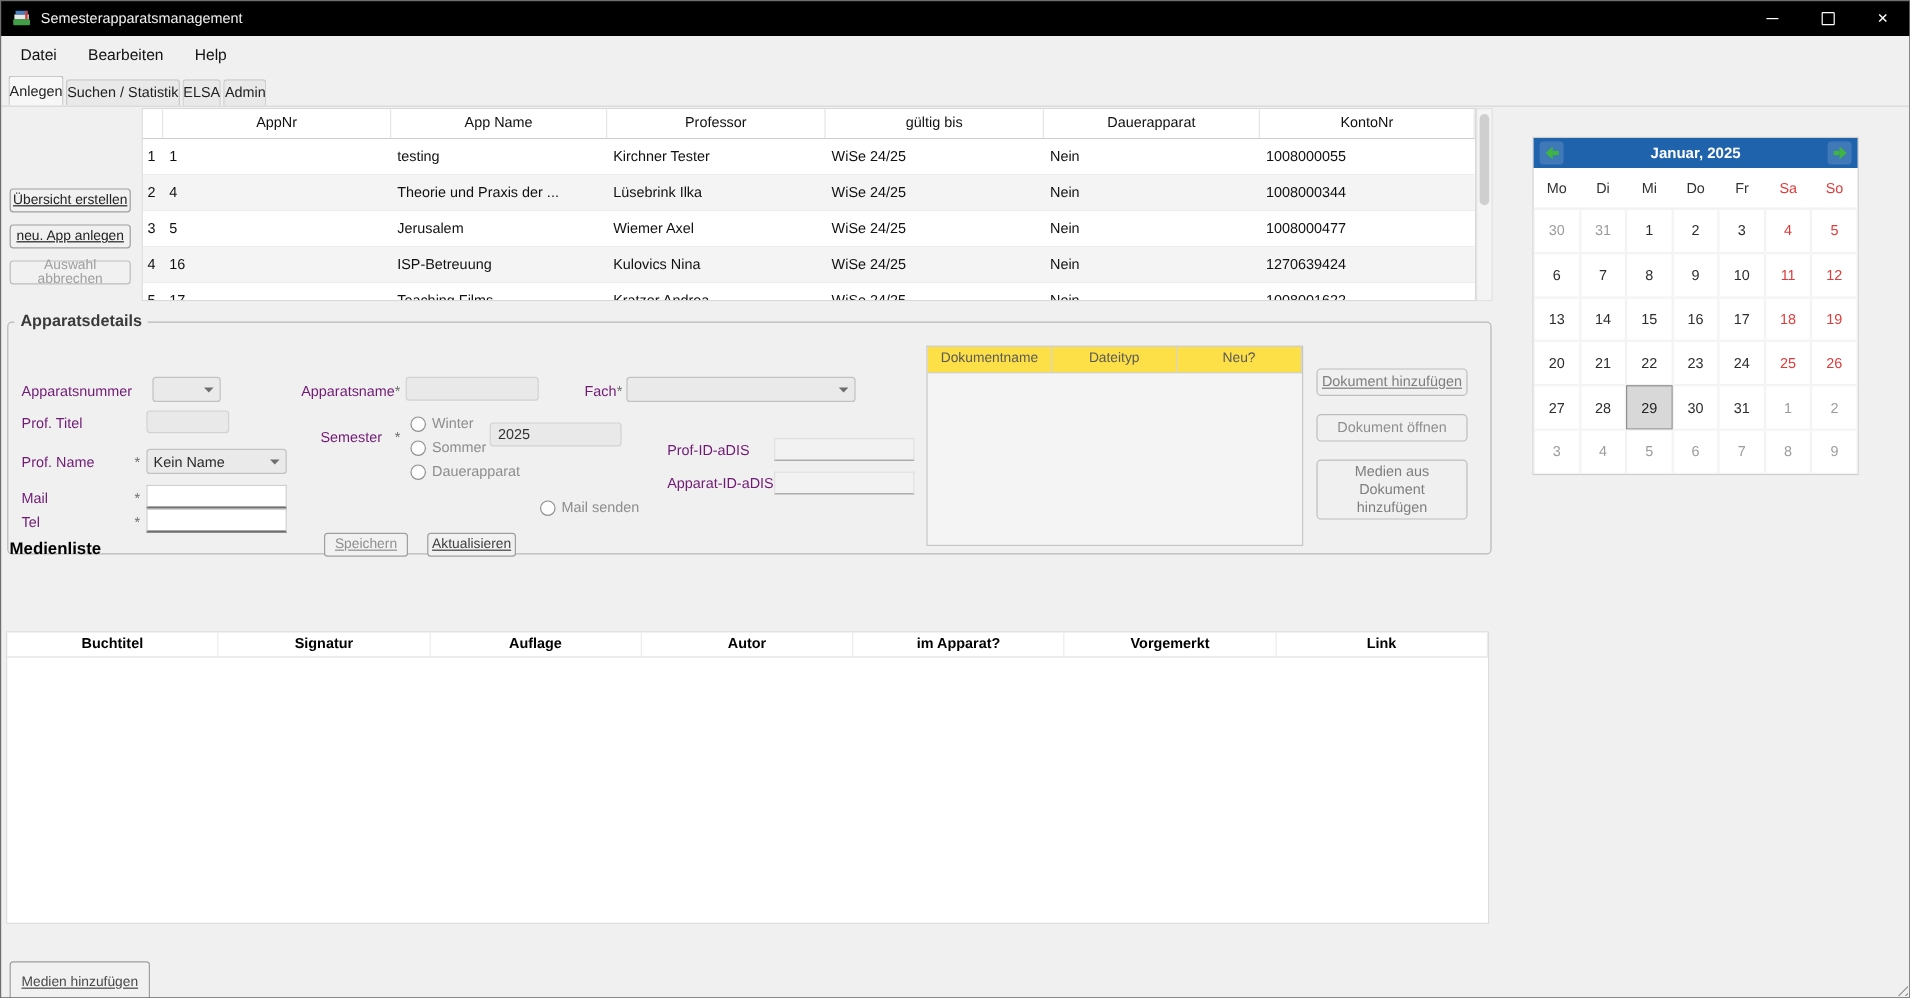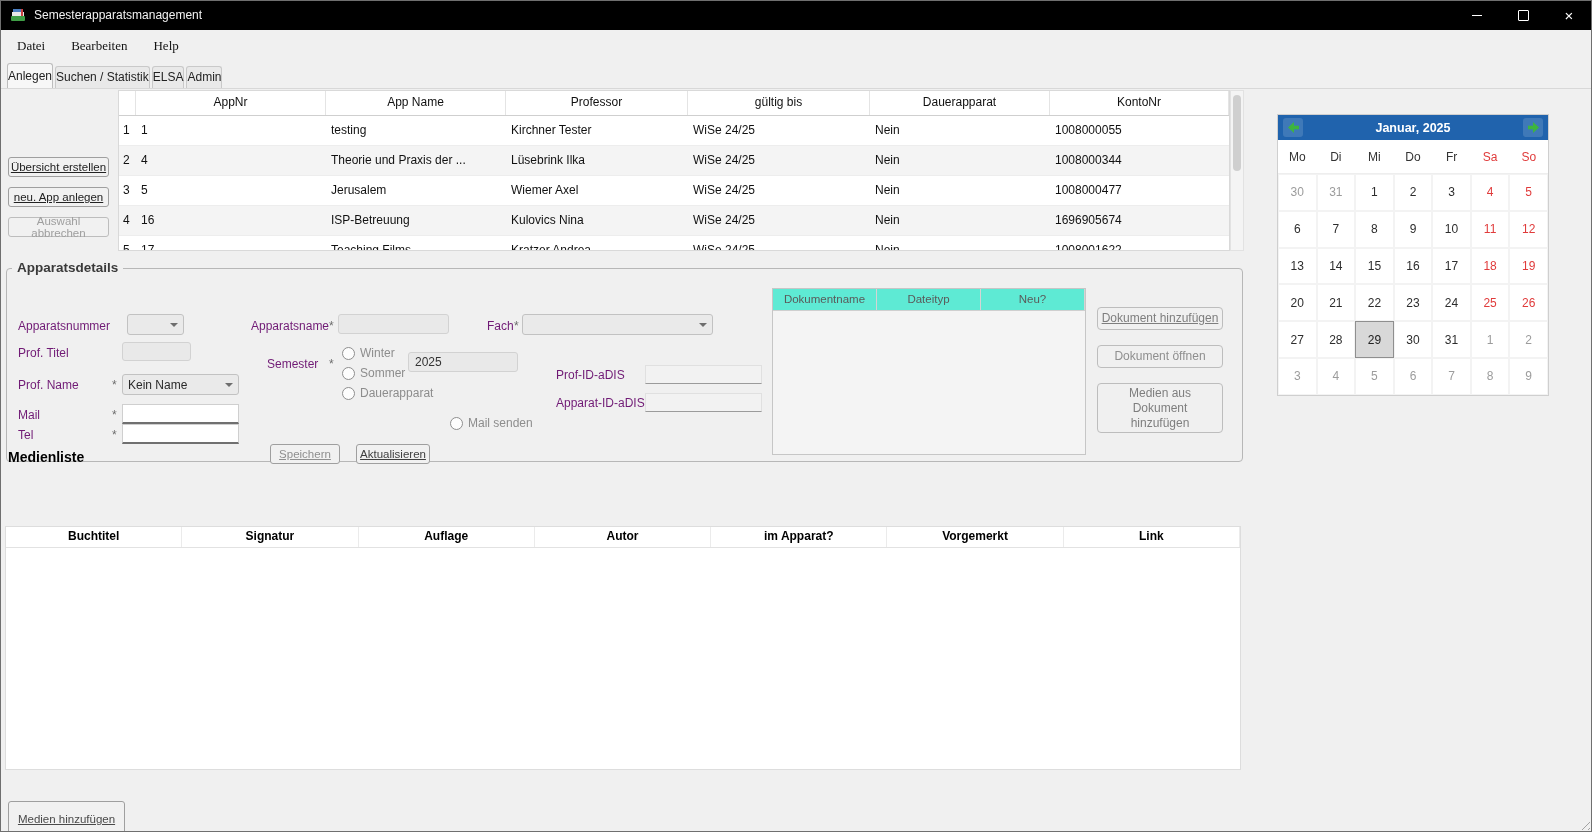--- a/index.html
+++ b/index.html
@@ -17,21 +17,21 @@
   .titlebar{position:absolute;left:0;top:0;width:1592px;height:30px;background:var(--titlebar,#000);display:flex;align-items:center;z-index:10;}
   .app-icon{width:16px;height:16px;margin:0 8px 0 10px;display:inline-block;}
   .title-text{color:#f2f2f2;font-size:12px;}
   .win-controls{position:absolute;right:0;top:0;height:30px;display:flex;}
   .win-btn{width:46px;height:30px;display:flex;align-items:center;justify-content:center;color:#fff;}
   .min-glyph{display:block;width:10px;height:1px;background:#fff;}
   .max-glyph{display:block;width:9px;height:9px;border:1px solid #fff;border-radius:1px;}
   .close-glyph{font-size:15px;line-height:15px;color:#fff;}
 
   
-  .menubar{position:absolute;left:0;top:30px;width:100%;height:32px;display:flex;align-items:center;padding-left:4px;box-sizing:border-box;font-family:Liberation Serif, serif;}
+  .menubar{position:absolute;left:0;top:30px;width:100%;height:32px;display:flex;align-items:center;padding-left:4px;box-sizing:border-box;}
   .menu-item{padding:0 13px;height:32px;line-height:32px;font-size:13px;color:#121212;}
 
   
   .tabbar{position:absolute;left:0;top:62px;width:100%;height:26px;display:flex;align-items:flex-end;padding-left:7px;box-sizing:border-box;}
   .tab{height:21px;line-height:21px;padding:0 0;margin-right:2px;background:#e9e9e9;border:1px solid #c9c9c9;border-bottom:none;border-radius:3px 3px 0 0;font-size:12px;color:#222;}
   .tab.active{background:#f7f7f7;height:24px;line-height:24px;border-color:#bdbdbd;}
   .tabline{position:absolute;left:0;top:88px;width:100%;height:1px;background:#d8d8d8;}
 
   
   .btn{border:1px solid #9f9f9f;border-radius:3px;background:#f1f1f1;display:flex;align-items:center;justify-content:center;text-align:center;font-size:11.5px;color:#222;margin-top:29px;}
@@ -60,21 +60,21 @@
   .dfield{position:absolute;background:#e9e9e9;border:1px solid #d2d2d2;border-radius:3px;box-sizing:border-box;line-height:18px;padding-left:6px;color:#333;}
   .ufield{position:absolute;background:#f2f2f2;border:1px solid #e0e0e0;border-bottom:1px solid #9b9b9b;box-sizing:border-box;}
   .wfield{position:absolute;background:#fff;border:1px solid #cfcfcf;border-bottom:2px solid #707070;box-sizing:border-box;}
   .combo{position:absolute;background:#eaeaea;border:1px solid #c2c2c2;border-radius:3px;box-sizing:border-box;display:flex;align-items:center;padding:0 5px;color:#2a2a2a;}
   .combo .chev{margin-left:auto;width:0;height:0;border-left:4px solid transparent;border-right:4px solid transparent;border-top:4px solid #6e6e6e;}
   .radio{position:absolute;width:13px;height:13px;border-radius:50%;border:1px solid #8f8f8f;background:#fdfdfd;box-sizing:border-box;}
   .rlabel{position:absolute;color:#8d8d8d;font-size:12px;white-space:nowrap;}
 
   
   .doc-table{position:absolute;left:772px;top:288px;width:314px;height:167px;border:1px solid #c6c6c6;background:#f4f4f4;box-sizing:border-box;overflow:hidden;}
-  .doc-head{display:flex;height:21px;background:#5eead4;border-bottom:1px solid #cfcfcf;}
+  .doc-head{display:flex;height:21px;background:#fde047;border-bottom:1px solid #cfcfcf;}
   .doc-hcell{flex:1;box-sizing:border-box;border-right:1px solid #d4d4d4;text-align:center;line-height:20px;color:#5a5a5a;font-size:11.5px;}
   .docbtn{position:absolute;left:1097px;width:126px;border:1px solid #bdbdbd;border-radius:4px;color:#7e7e7e;font-size:12px;background:#f0f0f0;display:flex;align-items:center;justify-content:center;text-align:center;box-sizing:border-box;line-height:1.25;}
 
   
   .section-title{position:absolute;left:8px;top:449px;font-weight:bold;font-size:14px;color:#000;}
   .media-table{position:absolute;left:5px;top:526px;width:1236px;height:244px;background:#fff;border:1px solid #dddddd;box-sizing:border-box;}
   .media-head{display:flex;height:20px;border-bottom:1px solid #e2e2e2;}
   .mcell{flex:1;box-sizing:border-box;border-right:1px solid #ebebeb;text-align:center;line-height:19px;font-size:12px;font-weight:bold;color:#000;overflow:hidden;white-space:nowrap;}
 
   
@@ -185,21 +185,21 @@
         <div class="tcell c5">Nein</div>
         <div class="tcell c6">1008000477</div>
       </div>
       <div class="trow">
         <div class="tcell c0">4</div>
         <div class="tcell c1">16</div>
         <div class="tcell c2">ISP-Betreuung</div>
         <div class="tcell c3">Kulovics Nina</div>
         <div class="tcell c4">WiSe 24/25</div>
         <div class="tcell c5">Nein</div>
-        <div class="tcell c6">1696905674</div>
+        <div class="tcell c6">1270639424</div>
       </div>
       <div class="trow">
         <div class="tcell c0">5</div>
         <div class="tcell c1">17</div>
         <div class="tcell c2">Teaching Films</div>
         <div class="tcell c3">Kratzer Andrea</div>
         <div class="tcell c4">WiSe 24/25</div>
         <div class="tcell c5">Nein</div>
         <div class="tcell c6">1008001622</div>
       </div>

